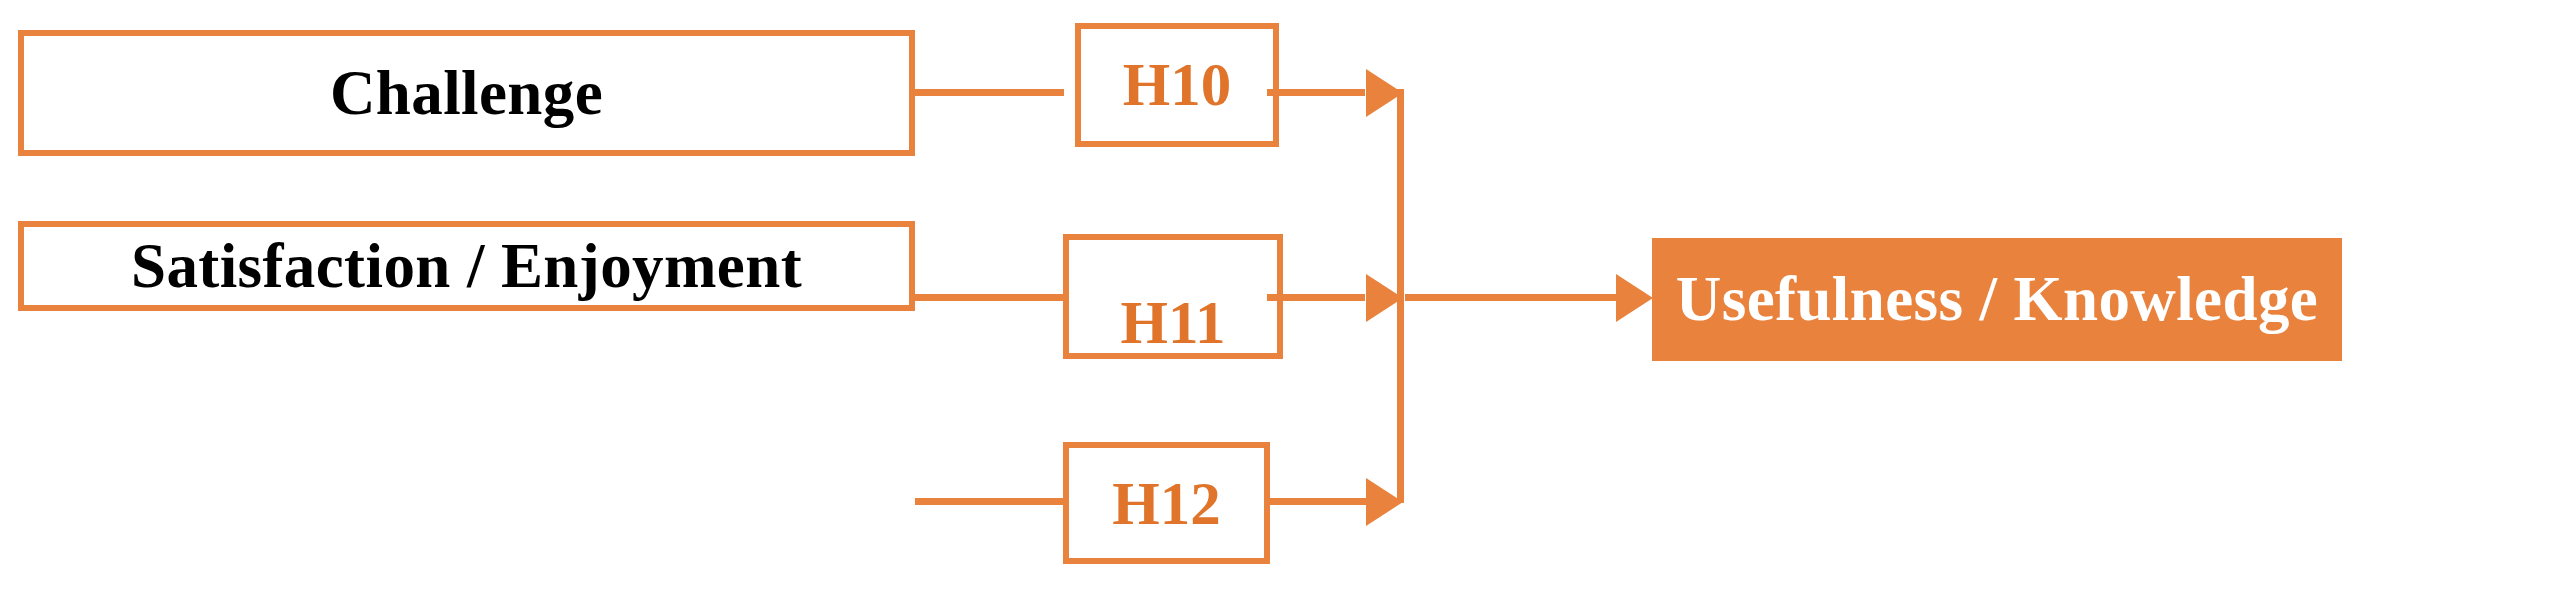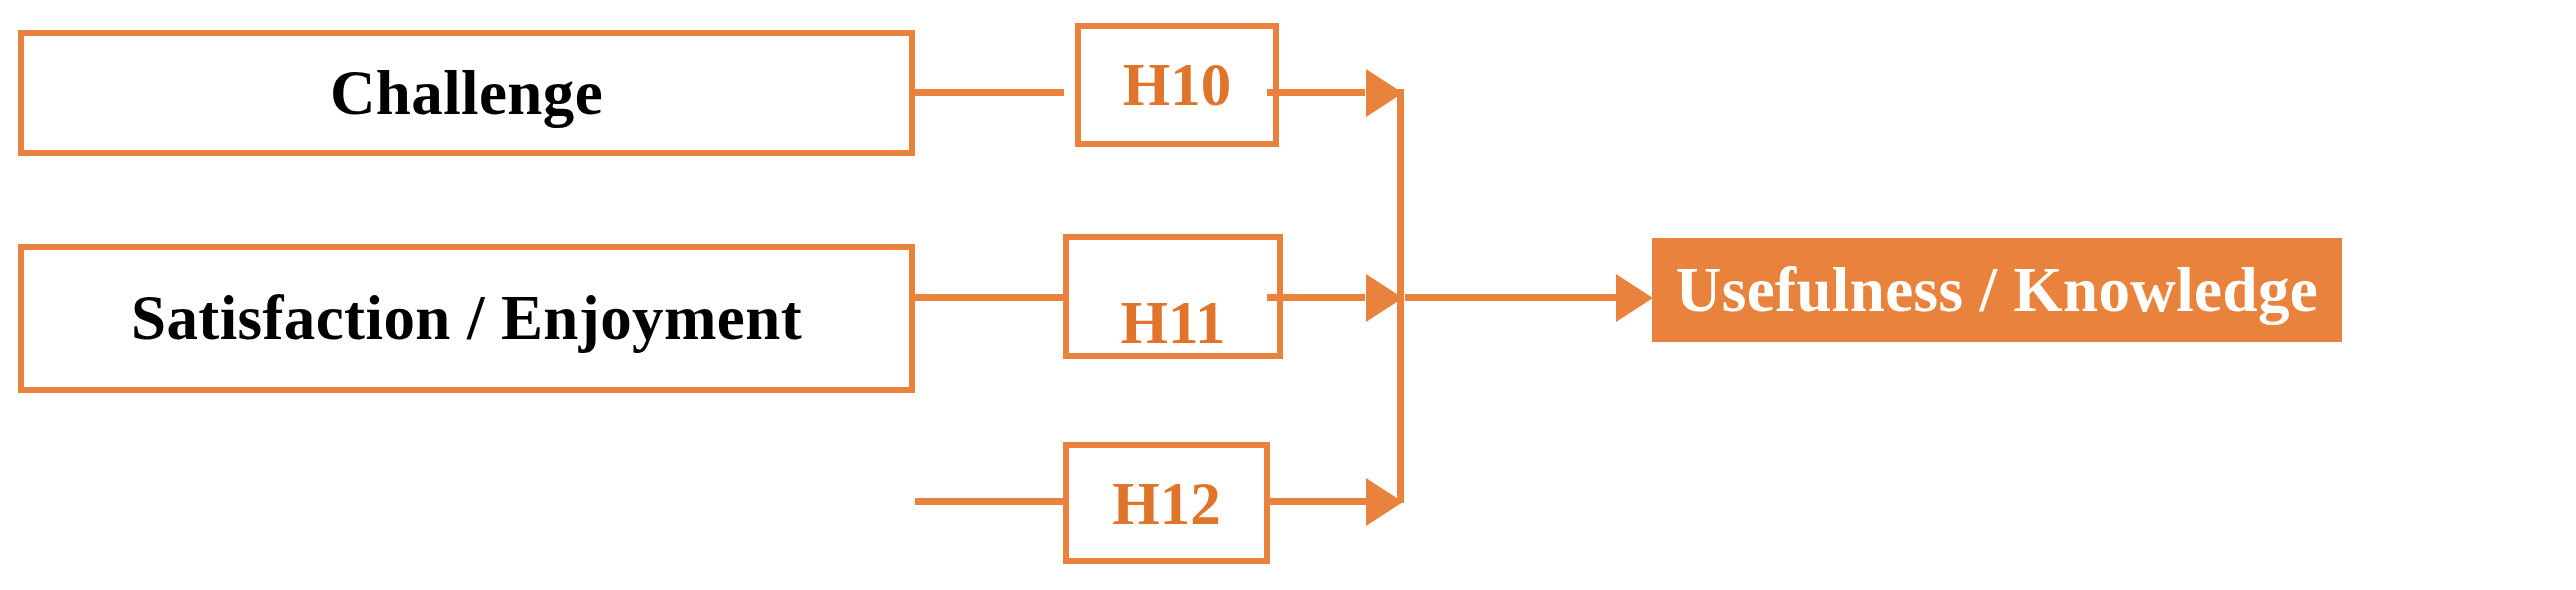--- a/index.html
+++ b/index.html
@@ -108,21 +108,21 @@
 
   <div class="hline" style="left:915px; top:89px; width:149px;"></div>
 
   <div class="hyp-box" style="left:1063px; top:22.6px; width:204px; height:124px;margin-left:12px;">
     <span class="hyp-label">H10</span>
   </div>
 
   <div class="hline" style="left:1267px; top:89px; width:98px;"></div>
   <div class="arrowhead" style="left:1366px; top:69px;"></div>
 
-  <div class="construct-box" style="left:18px; top:244px; width:897px; height:149px;">
+  <div class="construct-box" style="left:18px; top:221px; width:897px; height:90px;">
     <span class="construct-label">Satisfaction / Enjoyment</span>
   </div>
 
   <div class="hline" style="left:915px; top:294px; width:149px;"></div>
 
   <div class="hyp-box" style="left:1063px; top:234px; width:220px; height:125px;align-items:flex-end;">
     <span class="hyp-label">H11</span>
   </div>
 
   <div class="hline" style="left:1267px; top:294px; width:98px;"></div>
@@ -136,18 +136,18 @@
   </div>
 
   <div class="hline" style="left:1270px; top:498px; width:96px;"></div>
   <div class="arrowhead" style="left:1366px; top:478px;"></div>
 
   <div class="vline" style="left:1397px; top:89px; height:414px;"></div>
 
   <div class="hline" style="left:1405px; top:294px; width:212px;"></div>
   <div class="arrowhead" style="left:1616px; top:274px;"></div>
 
-  <div class="outcome-box" style="left:1652px; top:238px; width:690px; height:104px;">
+  <div class="outcome-box" style="left:1652px; top:238px; width:690px; height:123px;">
     <span class="outcome-label">Usefulness / Knowledge</span>
   </div>
 
 </div>
 
 
 </body></html>

